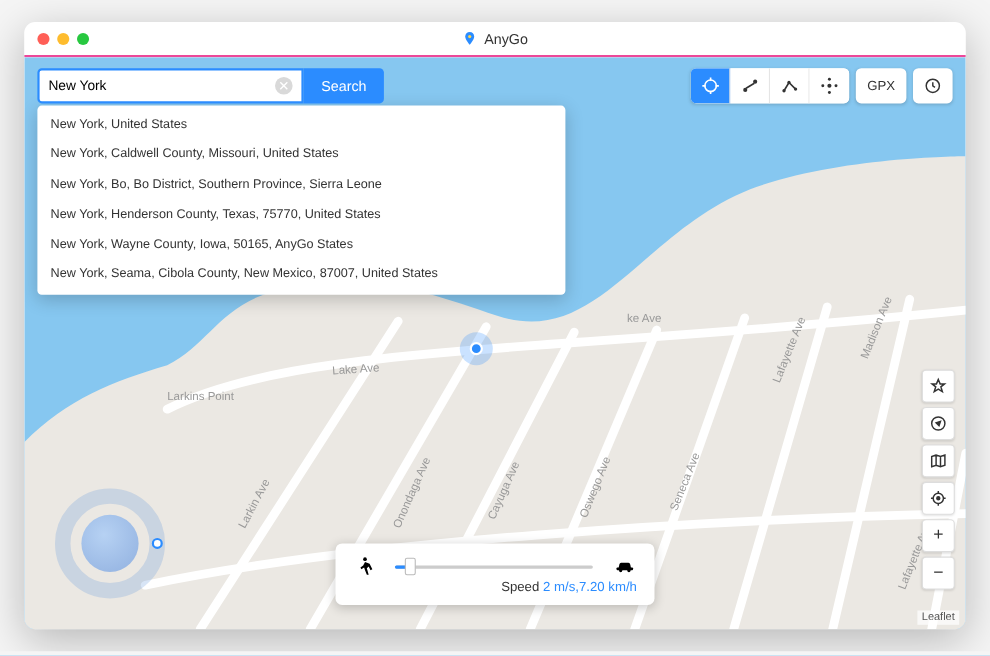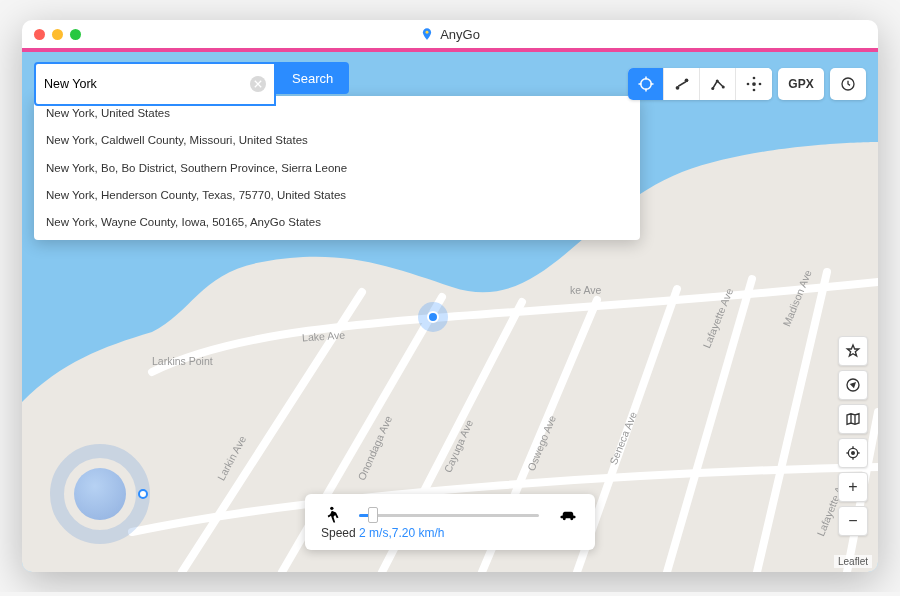--- a/index.html
+++ b/index.html
@@ -1,55 +1,55 @@
 <!DOCTYPE html>
 <html><head>
 <meta charset="utf-8">
 <style>
   * { box-sizing: border-box; margin: 0; padding: 0; }
   body { font-family: -apple-system, BlinkMacSystemFont, "Segoe UI", Arial, sans-serif; background: #f5f5f5; display: flex; justify-content: center; align-items: flex-start; padding: 20px; }
   .window { width: 856px; height: 552px; background: #fff; border-radius: 10px; box-shadow: 0 10px 40px rgba(0,0,0,0.25); overflow: hidden; position: relative; }
-  .titlebar { height: 32px; display: flex; align-items: center; position: relative; border-bottom: 4px solid #ec4899; }
+  .titlebar { height: 32px; display: flex; align-items: center; position: relative; border-bottom: 2px solid #ec4899; }
   .traffic-lights { position: absolute; left: 12px; display: flex; gap: 7px; }
   .traffic-lights span { width: 11px; height: 11px; border-radius: 50%; display: block; }
   .tl-red { background: #ff5f57; }
   .tl-yellow { background: #febc2e; }
   .tl-green { background: #28c840; }
   .title-center { margin: 0 auto; display: flex; align-items: center; gap: 6px; font-size: 13px; color: #333; }
   .pin-icon { width: 14px; height: 14px; }
   .content { position: relative; width: 100%; height: calc(100% - 32px); overflow: hidden; }
   .map-bg { position: absolute; inset: 0; background: #86c7f0; }
   .land { position: absolute; left: 0; right: 0; bottom: 0; top: 0; }
   .top-bar { position: absolute; top: 10px; left: 12px; right: 12px; display: flex; justify-content: space-between; z-index: 30; }
   .search-wrap { display: flex; }
-  .search-box { display: flex; align-items: center; background: #fff; border: 2px solid #2b8cff; border-radius: 4px 0 0 4px; height: 44px; padding: 0 8px; width: 242px; }
+  .search-box { display: flex; align-items: center; background: #fff; border: 2px solid #2b8cff; border-radius: 4px 0 0 4px; height: 32px; padding: 0 8px; width: 242px; }
   .search-box input { border: none; outline: none; font-size: 12.5px; flex: 1; background: transparent; }
   .clear-btn { width: 16px; height: 16px; border-radius: 50%; background: #d9d9d9; color: #fff; display: flex; align-items: center; justify-content: center; font-size: 10px; cursor: pointer; }
   .search-btn { background: #2b8cff; color: #fff; border: none; height: 32px; padding: 0 16px; font-size: 13px; border-radius: 0 4px 4px 0; cursor: pointer; text-align: right; }
   .toolbar { display: flex; gap: 6px; align-items: center; }
   .tool-group { display: flex; background: #fff; border-radius: 5px; box-shadow: 0 1px 3px rgba(0,0,0,0.15); overflow: hidden; }
   .tool-btn { width: 36px; height: 32px; background: #fff; border: none; border-right: 1px solid #e5e5e5; display: flex; align-items: center; justify-content: center; cursor: pointer; color: #333; }
   .tool-btn:last-child { border-right: none; }
   .tool-btn.active { background: #2b8cff; color: #fff; }
-  .tool-solo { width: 46px; height: 32px; background: #fff; border: none; border-radius: 5px; box-shadow: 0 1px 3px rgba(0,0,0,0.15); display: flex; align-items: center; justify-content: center; cursor: pointer; font-size: 12px; font-weight: 700; color: #333; }
+  .tool-solo { width: 46px; height: 32px; background: #fff; border: none; border-radius: 5px; box-shadow: 0 1px 3px rgba(0,0,0,0.15); display: flex; align-items: center; justify-content: center; cursor: pointer; font-size: 12px; font-weight: 400; color: #333; }
   .tool-solo-icon { width: 36px; }
-  .suggestions { position: absolute; top: 44px; left: 12px; width: 606px; background: #fff; border-radius: 4px; box-shadow: 0 4px 16px rgba(0,0,0,0.2); z-index: 25; padding: 4px 0; }
+  .suggestions { position: absolute; top: 44px; left: 12px; width: 480px; background: #fff; border-radius: 4px; box-shadow: 0 4px 16px rgba(0,0,0,0.2); z-index: 25; padding: 4px 0; }
   .suggestions li { list-style: none; padding: 5px 12px; font-size: 11.5px; color: #333; cursor: pointer; line-height: 1.5; }
   .right-controls { position: absolute; right: 10px; bottom: 36px; display: flex; flex-direction: column; gap: 4px; z-index: 20; }
   .right-controls button { width: 30px; height: 30px; background: #fff; border: 1px solid #ddd; border-radius: 4px; display: flex; align-items: center; justify-content: center; cursor: pointer; color: #333; font-size: 16px; box-shadow: 0 1px 2px rgba(0,0,0,0.1); }
   .joystick { position: absolute; left: 28px; bottom: 28px; width: 100px; height: 100px; z-index: 15; }
   .joystick .outer-ring { position: absolute; inset: 0; border-radius: 50%; border: 14px solid rgba(100,150,220,0.25); }
   .joystick .inner { position: absolute; left: 24px; top: 24px; width: 52px; height: 52px; border-radius: 50%; background: radial-gradient(circle at 40% 35%, rgba(160,200,250,0.7), rgba(70,130,220,0.55)); }
   .joystick .dot { position: absolute; right: 2px; top: 50%; width: 10px; height: 10px; margin-top: -5px; border-radius: 50%; background: #fff; border: 2px solid #2b8cff; }
   .speed-panel { position: absolute; left: 50%; bottom: 22px; transform: translateX(-50%); width: 290px; background: #fff; border-radius: 6px; box-shadow: 0 2px 10px rgba(0,0,0,0.2); padding: 10px 16px 10px 16px; z-index: 20; }
   .speed-row { display: flex; align-items: center; justify-content: space-between; gap: 10px; }
   .slider-track { flex: 1; height: 3px; background: #ccc; border-radius: 2px; position: relative; margin: 0 8px; }
   .slider-fill { position: absolute; left: 0; height: 100%; width: 8%; background: #2b8cff; border-radius: 2px; }
   .slider-thumb { position: absolute; left: 8%; top: 50%; width: 10px; height: 16px; background: #fff; border: 1px solid #bbb; border-radius: 2px; transform: translate(-50%, -50%); }
-  .speed-label { text-align: left; font-size: 12px; margin-top: 0; color: #333; }
+  .speed-label { text-align: right; font-size: 12px; margin-top: 0; color: #333; }
   .speed-label .val { color: #2b8cff; }
   .attribution { position: absolute; right: 6px; bottom: 4px; font-size: 10px; color: #555; background: rgba(255,255,255,0.7); padding: 1px 4px; z-index: 10; }
   .street-label { position: absolute; font-size: 10.5px; color: #999; z-index: 5; white-space: nowrap; }
   .current-loc { position: absolute; width: 18px; height: 18px; z-index: 8; }
   .current-loc .pulse { position: absolute; inset: -6px; border-radius: 50%; background: rgba(43,140,255,0.25); }
   .current-loc .dot { position: absolute; inset: 3px; border-radius: 50%; background: #2b8cff; border: 2px solid #fff; }
   svg { display: block; }
 </style>
 </head>
 <body>
@@ -163,20 +163,21 @@
         </button>
       </div>
     </div>
 
     <ul class="suggestions">
       <li>New York, United States</li>
       <li>New York, Caldwell County, Missouri, United States</li>
       <li>New York, Bo, Bo District, Southern Province, Sierra Leone</li>
       <li>New York, Henderson County, Texas, 75770, United States</li>
       <li>New York, Wayne County, Iowa, 50165, AnyGo States</li>
+      <li>New York, Seama, Cibola County, New Mexico, 87007, United States</li>
     </ul>
 
     <div class="right-controls">
       <button>
           <svg width="16" height="16" viewBox="0 0 24 24" fill="none" stroke="currentColor" stroke-width="2">
             <path d="M12 3l2.5 6h6l-5 4 2 6.5L12 16l-5.5 3.5 2-6.5-5-4h6z"></path>
           </svg>
         </button>
       <button>
           <svg width="16" height="16" viewBox="0 0 24 24" fill="none" stroke="currentColor" stroke-width="2">

